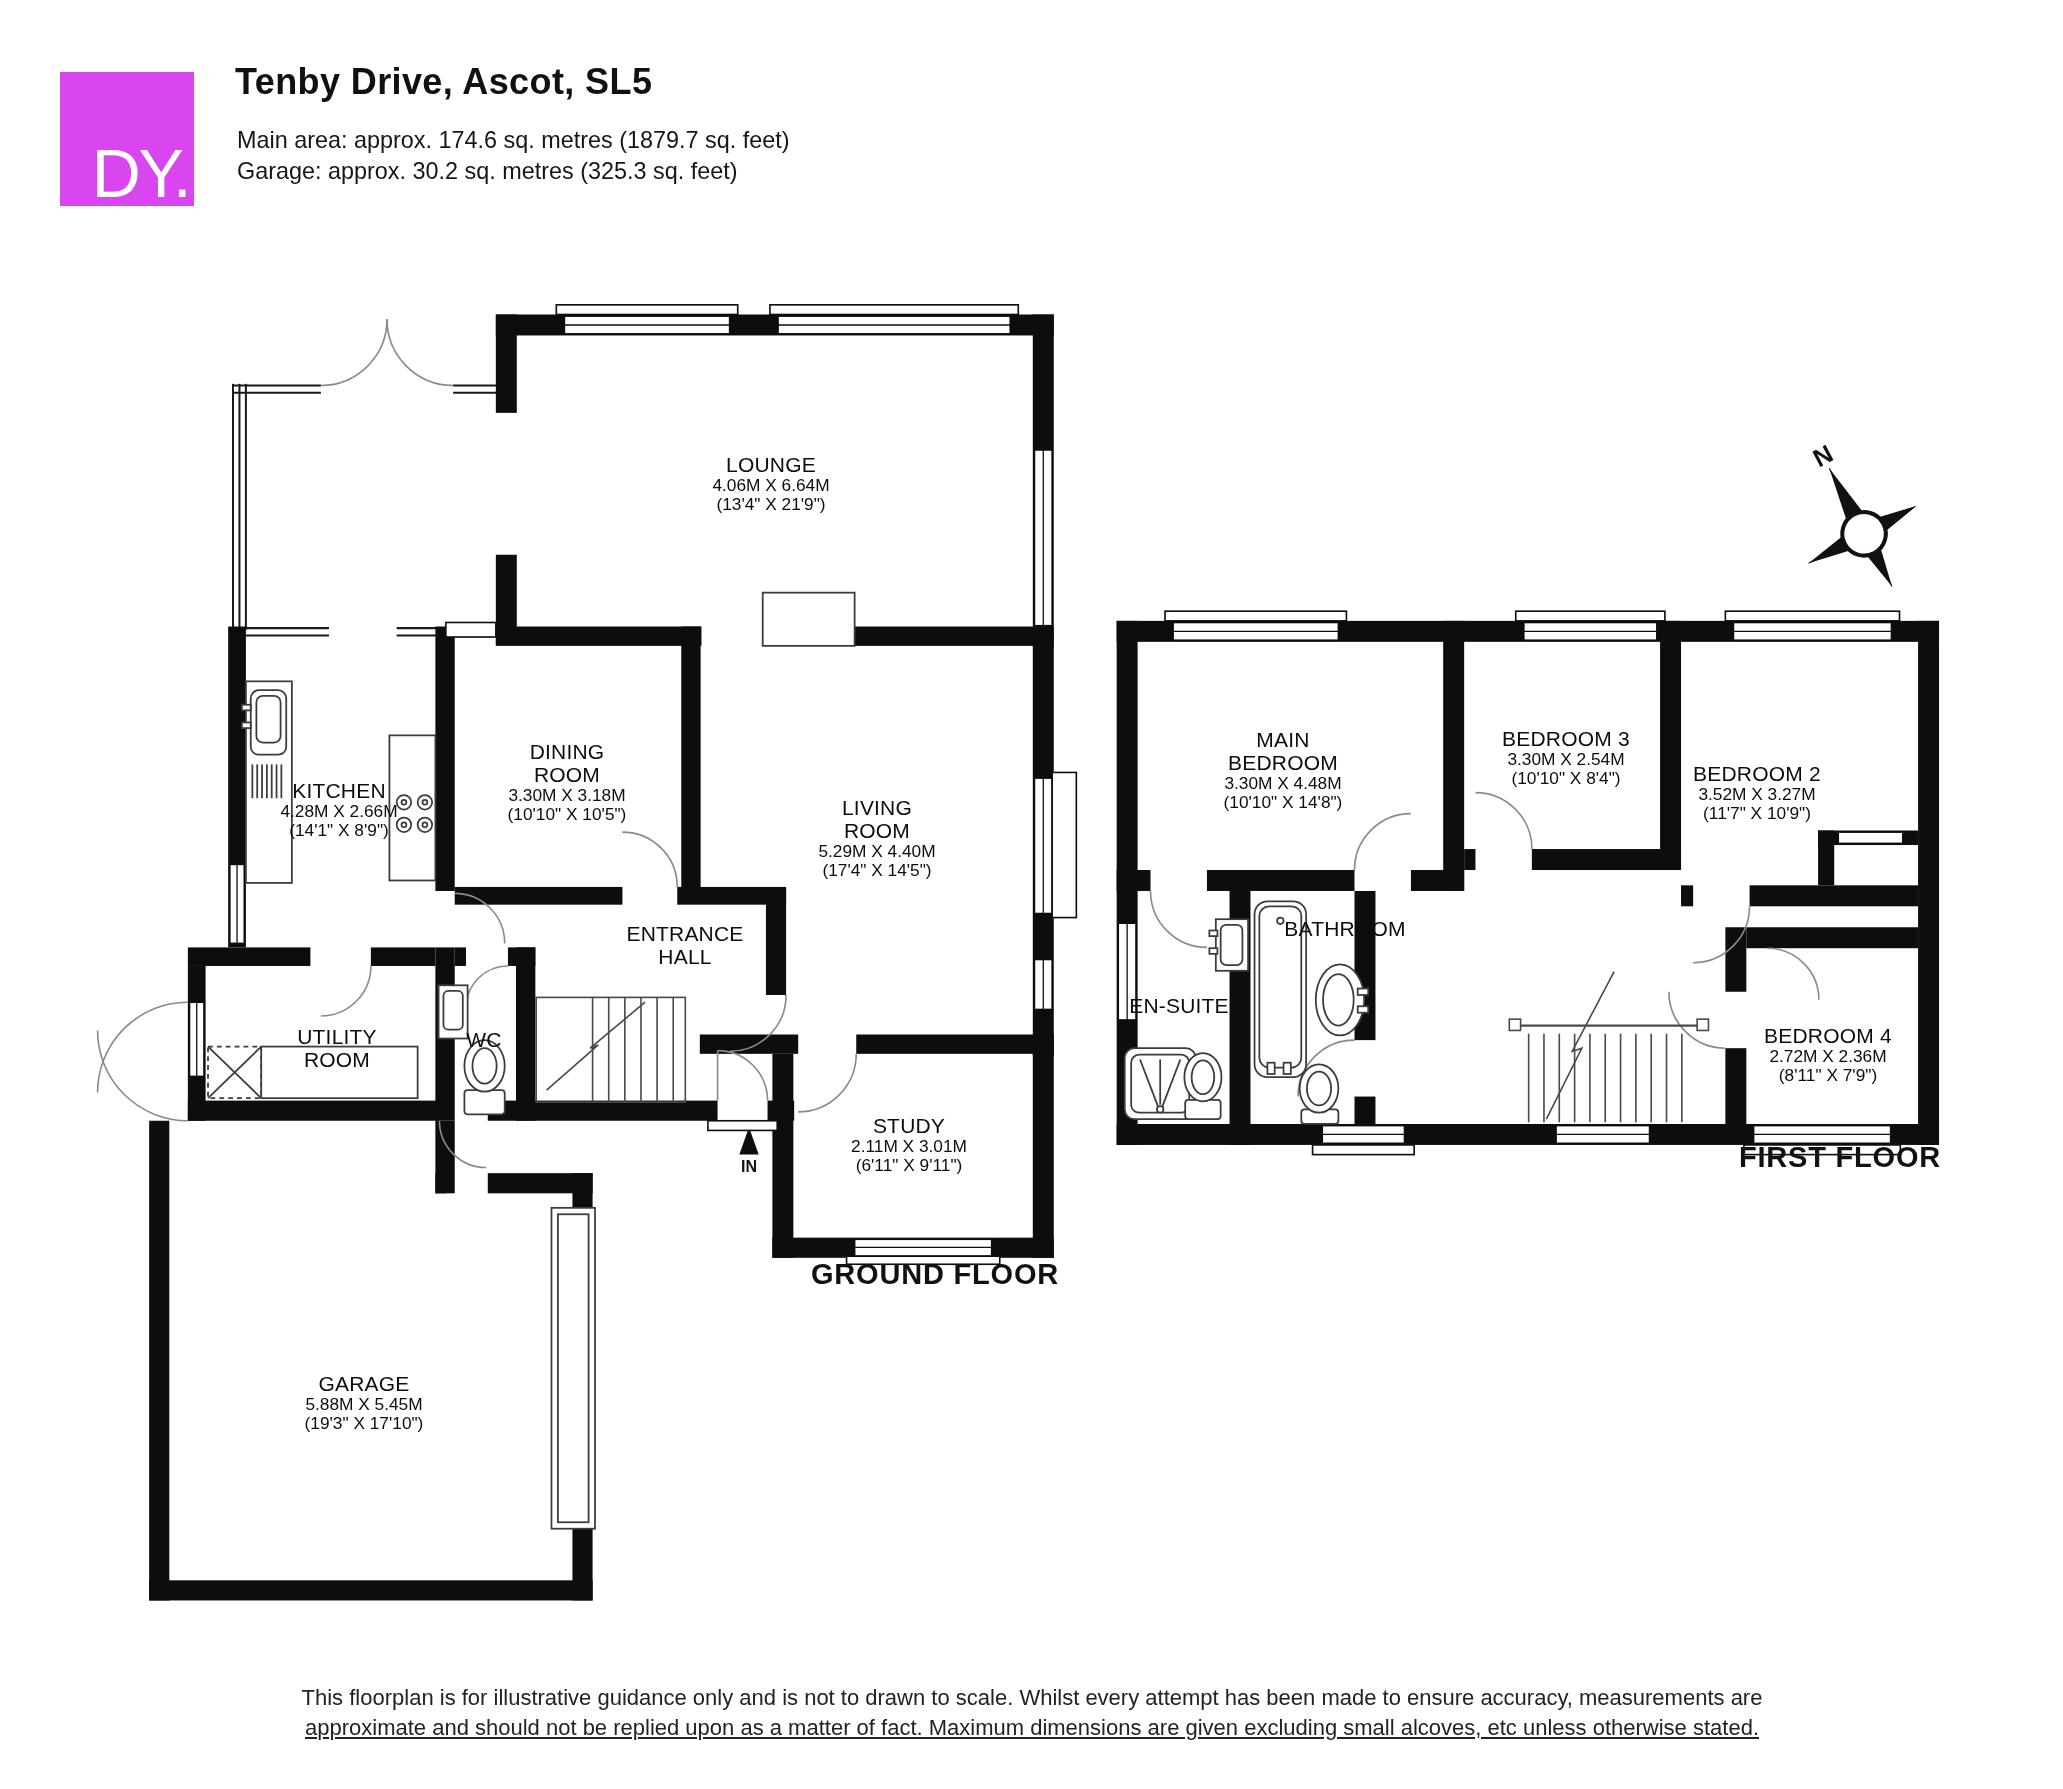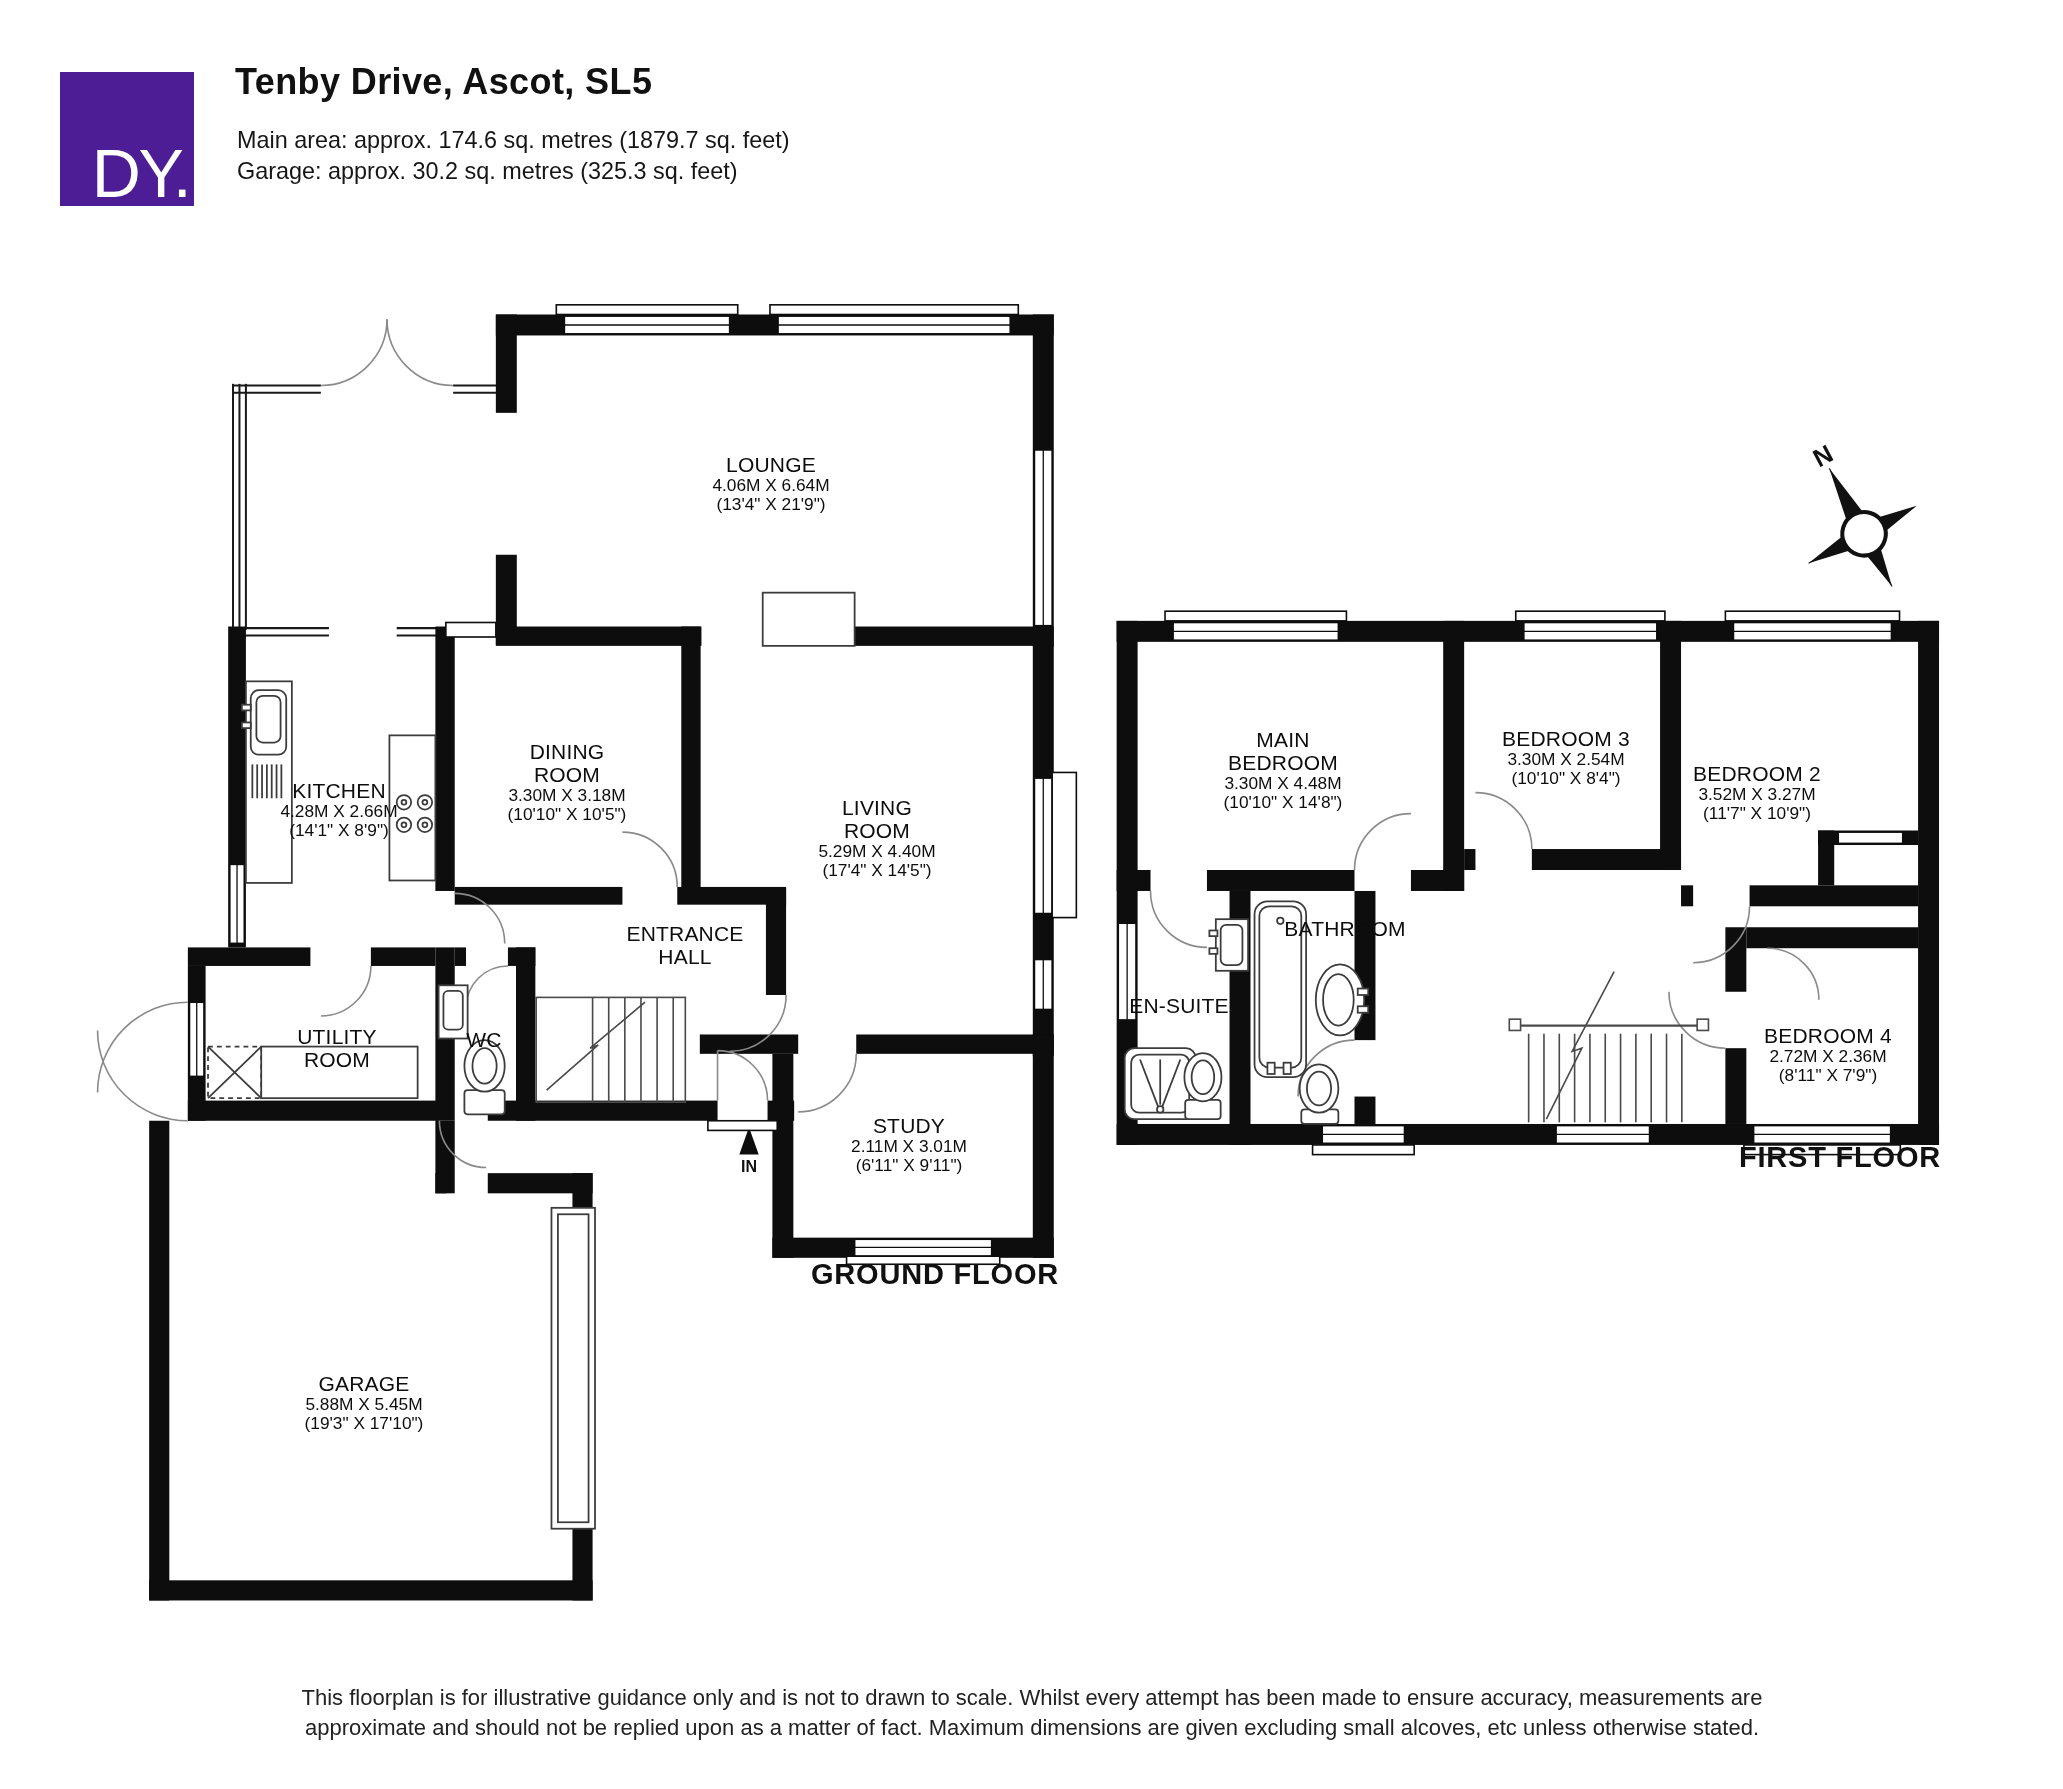--- a/index.html
+++ b/index.html
@@ -19,21 +19,21 @@
   .rlabel .nm{font-weight:normal;font-size:21px;letter-spacing:0.2px;display:block;}
   .rlabel .dm{font-size:17.3px;display:block;}
   .floorlabel{position:absolute;transform:translate(-50%,-50%);font-size:29px;font-weight:bold;
               letter-spacing:0.8px;white-space:nowrap;}
   .inlabel{position:absolute;transform:translate(-50%,-50%);font-size:16px;font-weight:bold;}
   #north-label{position:absolute;transform:translate(-50%,-50%) rotate(-28deg);
                font-size:25px;font-weight:bold;}
   
   .footline{position:absolute;left:50%;transform:translateX(-50%);font-size:22px;color:#222;
             white-space:nowrap;}
-  #foot1{top:1685px;} #foot2{top:1715px;}
+  #foot1{top:1685px;} #foot2{top:1715px;text-decoration:underline;}
 </style>
 </head>
 <body>
 
 <div id="page">
 
   <svg id="plan-svg" viewBox="0 0 2560 2220">
     <defs></defs>
     <g>
 
@@ -294,21 +294,21 @@
       <g fill="#111">
         <path d="M0,-92 L13,-15 L-13,-15 Z"></path>
         <path d="M0,74 L12,14 L-12,14 Z"></path>
         <path d="M74,0 L14,12 L14,-12 Z"></path>
         <path d="M-78,0 L-14,12 L-14,-12 Z"></path>
       </g>
       <circle cx="0" cy="0" r="27" fill="#ffffff" stroke="#111" stroke-width="5"></circle>
     </g>
   </svg>
 
-  <div id="logo" style="background: #4c1d95;">
+  <div id="logo" style="background: #d946ef;">
     <span>DY.</span>
   </div>
   <div id="title">Tenby Drive, Ascot, SL5</div>
   <div id="sub2" class="subline">Main area: approx. 174.6 sq. metres (1879.7 sq. feet)</div>
   <div id="sub3" class="subline">Garage: approx. 30.2 sq. metres (325.3 sq. feet)</div>
 
   <div class="rlabel" style="left:771px;top:484px;width:226px;">
     <span class="nm">LOUNGE</span>
     <span class="dm">4.06M X 6.64M</span>
     <span class="dm">(13'4" X 21'9")</span>

